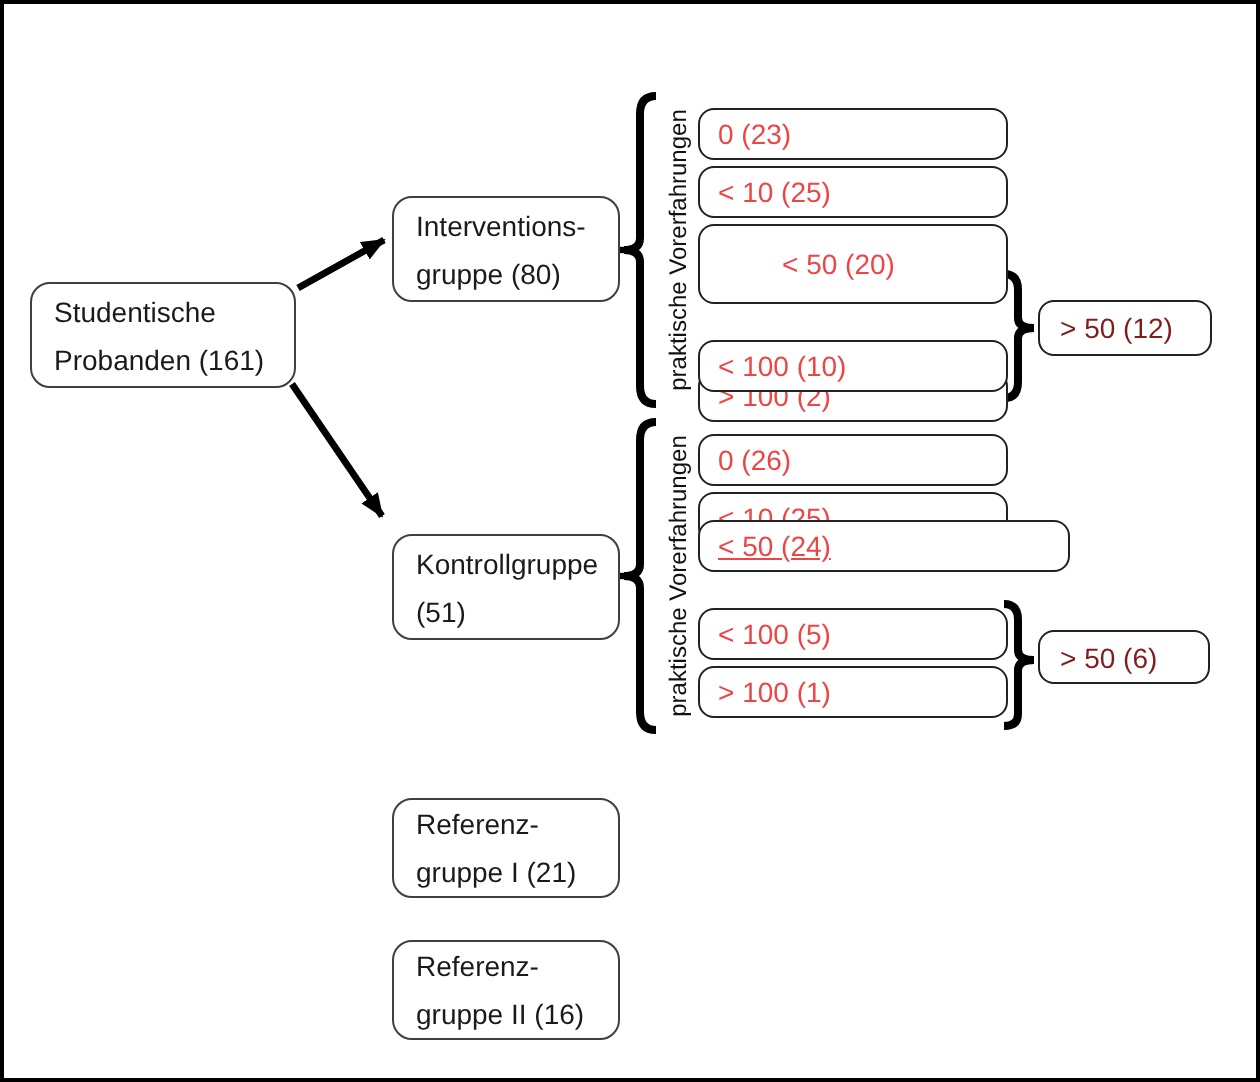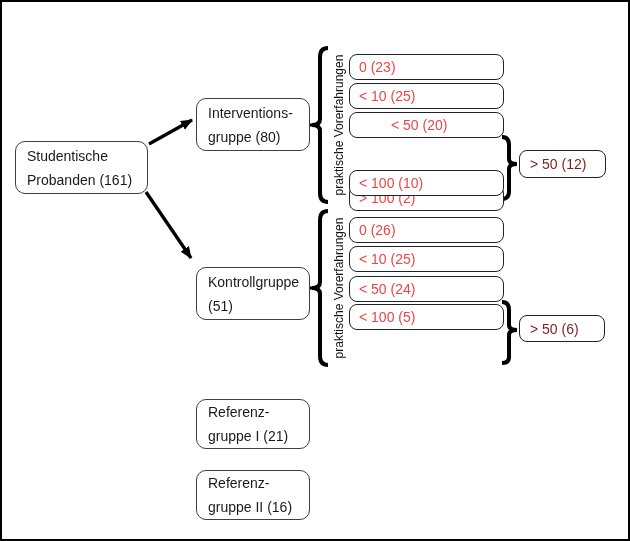--- a/index.html
+++ b/index.html
@@ -114,26 +114,27 @@
   <div class="node" style="left:194px; top:397px; width:114px; height:50px;">Referenz-
 gruppe I (21)</div>
   <div class="node" style="left:194px; top:468px; width:114px; height:50px;">Referenz-
 gruppe II (16)</div>
 
   <div class="vlabel" style="left:258px; top:115px;">praktische Vorerfahrungen</div>
   <div class="vlabel" style="left:258px; top:278px;">praktische Vorerfahrungen</div>
 
   <div class="item" style="left:347px; top:52px;  width:155px; height:26px;">0 (23)</div>
   <div class="item" style="left:347px; top:81px;  width:155px; height:26px;">&lt; 10 (25)</div>
-  <div class="item" style="left:347px; top:110px; width:155px; height:26px;padding-left:41px;">&lt; 50 (20)</div>
+  <div class="item" style="left:347px; top:110px; width:155px; height:40px;padding-left:41px;">&lt; 50 (20)</div>
   <div class="item" style="left:347px; top:139px; width:155px; height:26px;margin-top:44px;">&gt; 100 (2)</div>
   <div class="item" style="left:347px; top:168px; width:155px; height:26px;">&lt; 100 (10)</div>
 
   <div class="summary" style="left:517px; top:148px; width:87px; height:28px;">&gt; 50 (12)</div>
 
   <div class="item" style="left:347px; top:215px; width:155px; height:26px;">0 (26)</div>
   <div class="item" style="left:347px; top:244px; width:155px; height:26px;">&lt; 10 (25)</div>
-  <div class="item" style="left:347px; top:274px; width:155px; height:26px;">&lt; 50 (24)</div>
+  <div class="item" style="left:347px; top:258px; width:186px; height:26px;text-decoration:underline;">&lt; 50 (24)</div>
   <div class="item" style="left:347px; top:302px; width:155px; height:26px;">&lt; 100 (5)</div>
+  <div class="item" style="left:347px; top:331px; width:155px; height:26px;">&gt; 100 (1)</div>
 
   <div class="summary" style="left:517px; top:313px; width:86px; height:27px;text-align:center;">&gt; 50 (6)</div>
 
 </div>
 
 </body></html>

